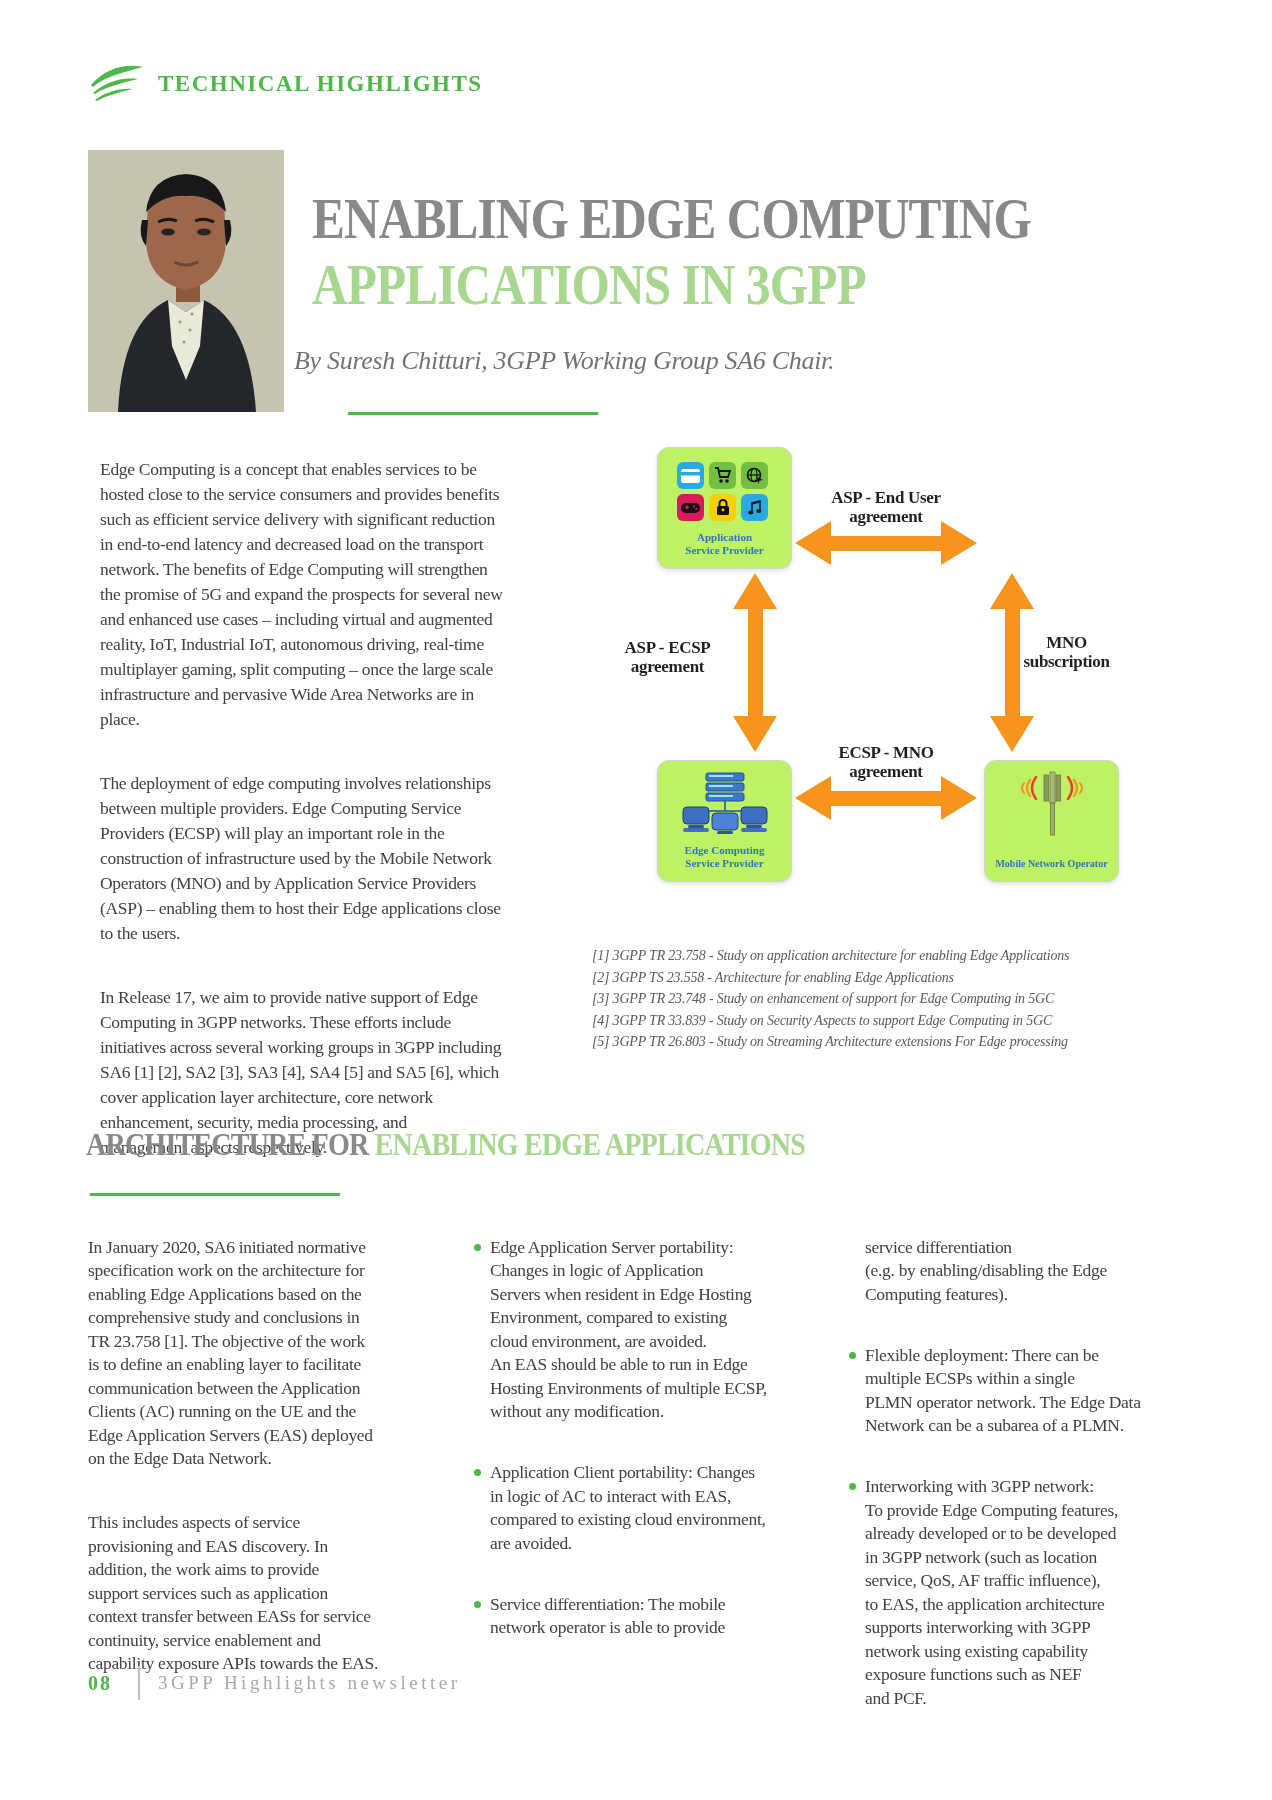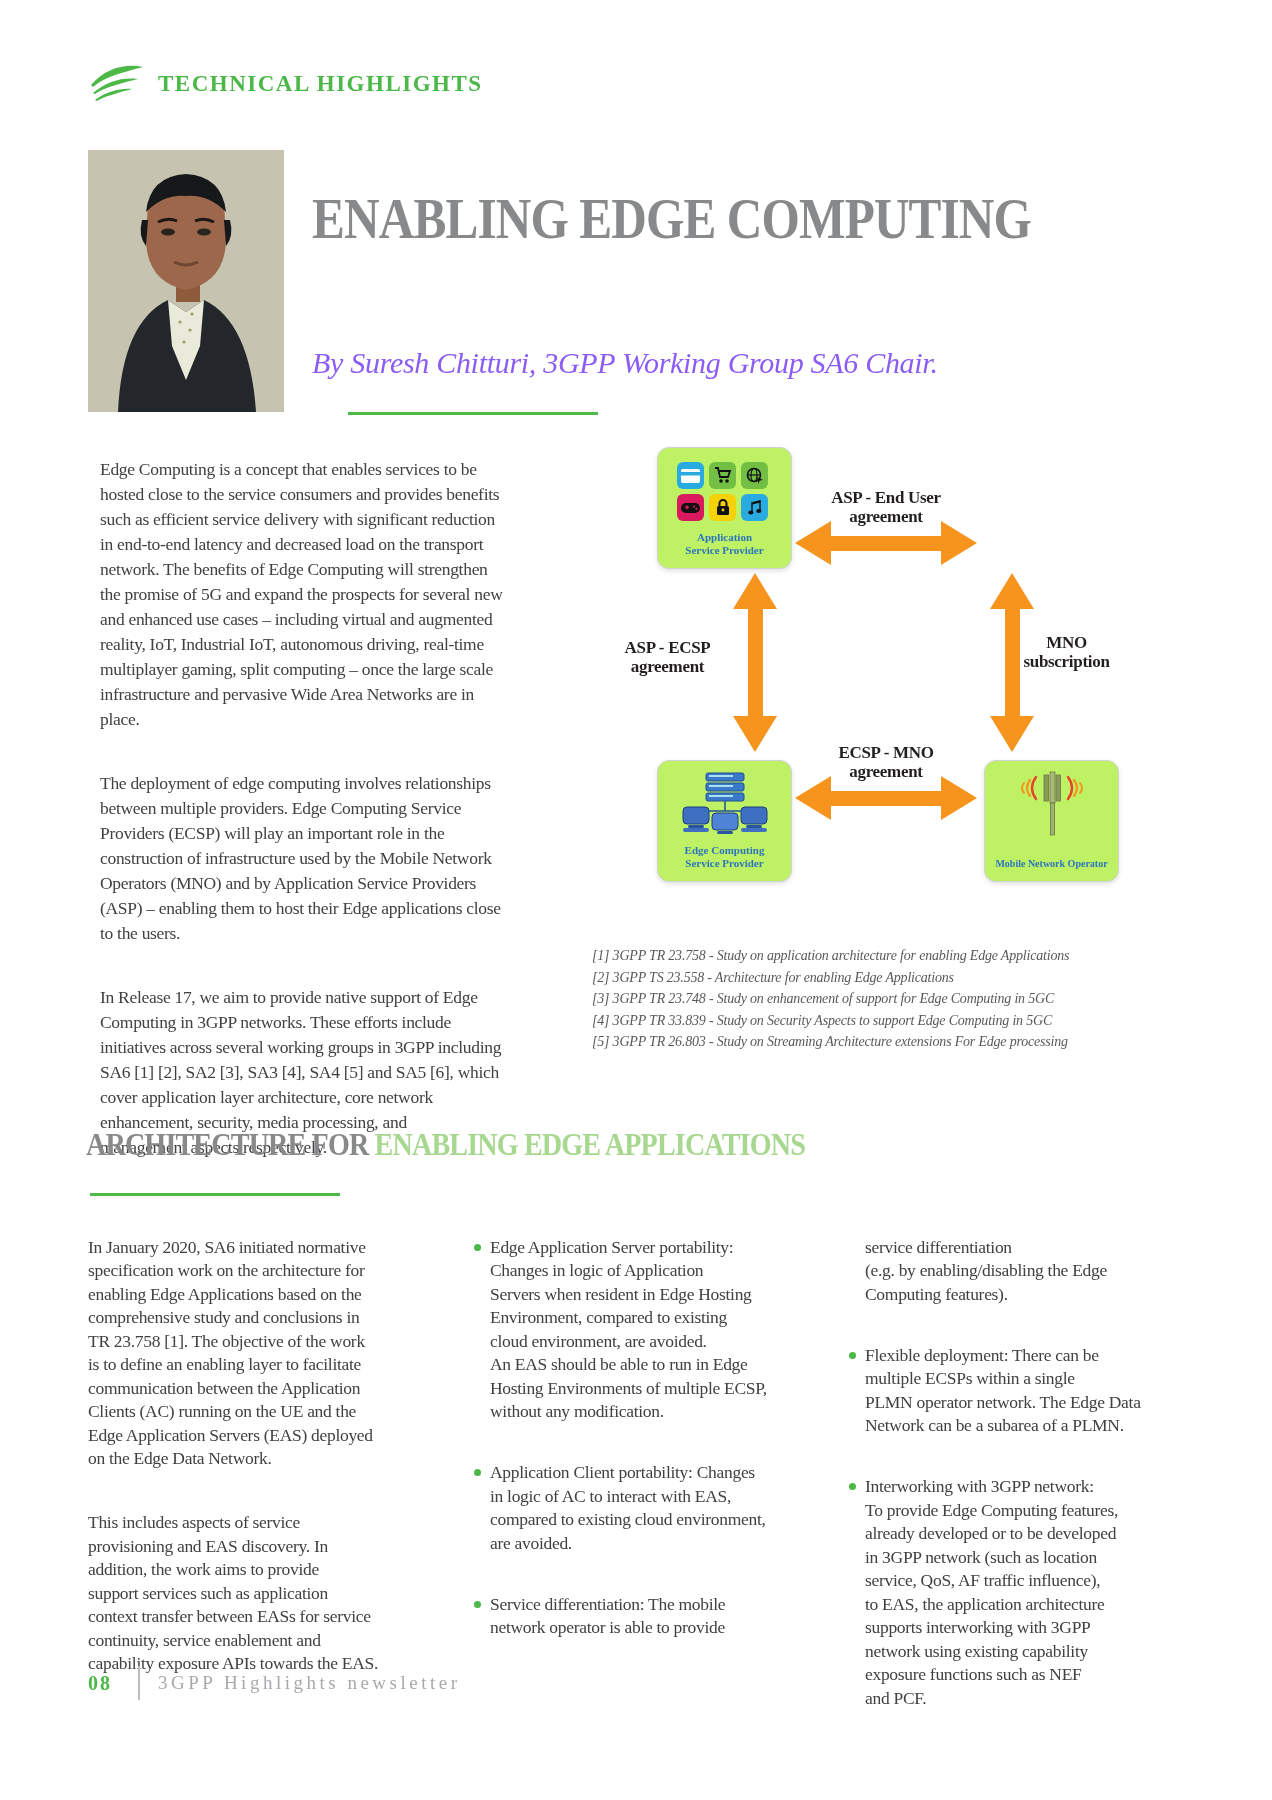--- a/index.html
+++ b/index.html
@@ -12,21 +12,21 @@
   .brand-row{left:88px;top:62px;display:flex;align-items:center;gap:14px;}
   .brand-text{color:#4cb848;font-size:23px;font-weight:bold;letter-spacing:1.5px;}
 
   
   .portrait{left:88px;top:150px;width:196px;height:262px;overflow:hidden;}
 
   
   .title-block{left:312px;top:186px;}
   .title-line{font-size:56px;font-weight:bold;line-height:66px;color:#87898b;letter-spacing:-1px;}
   .title-green{color:#a8d890;}
-  .byline{left:312px;top:346px;font-size:30px;font-style:italic;color:#8b5cf6;letter-spacing:-0.3px;}
+  .byline{left:294px;top:346px;font-size:26px;font-style:italic;color:#737373;letter-spacing:-0.3px;}
   .rule-green{height:3px;background:#4cb848;}
 
   
   .body-col{left:88px;top:432px;width:560px;font-size:17.5px;line-height:25px;
             letter-spacing:-0.3px;white-space:pre-line;}
   .body-col p{margin:0 0 14px 12px;}
 
   
   .diagram{left:560px;top:430px;width:640px;height:480px;}
   .dbox{position:absolute;width:133px;height:120px;background:#bef264;border:1px solid #d0d2d3;
@@ -109,20 +109,21 @@
       <path d="M80 150 L98 162 L116 150 L112 196 L98 230 L84 196 Z" fill="#e9ead9"></path>
       <circle cx="92" cy="172" r="1.6" fill="#9aa06a"></circle>
         <circle cx="102" cy="180" r="1.6" fill="#9aa06a"></circle>
       <circle cx="96" cy="192" r="1.6" fill="#9aa06a"></circle>
         <circle cx="104" cy="164" r="1.6" fill="#9aa06a"></circle>
     </svg>
   </div>
 
   <div class="abs title-block">
     <div class="title-line"><span class="condensed">ENABLING EDGE COMPUTING</span></div>
+    <div class="title-line title-green"><span class="condensed">APPLICATIONS IN 3GPP</span></div>
   </div>
   <div class="abs byline">By Suresh Chitturi, 3GPP Working Group SA6 Chair.</div>
   <div class="abs rule-green" style="left:348px;top:412px;width:250px;"></div>
 
   <div class="abs body-col">
     <p>Edge Computing is a concept that enables services to be
 hosted close to the service consumers and provides benefits
 such as efficient service delivery with significant reduction
 in end-to-end latency and decreased load on the transport
 network. The benefits of Edge Computing will strengthen

